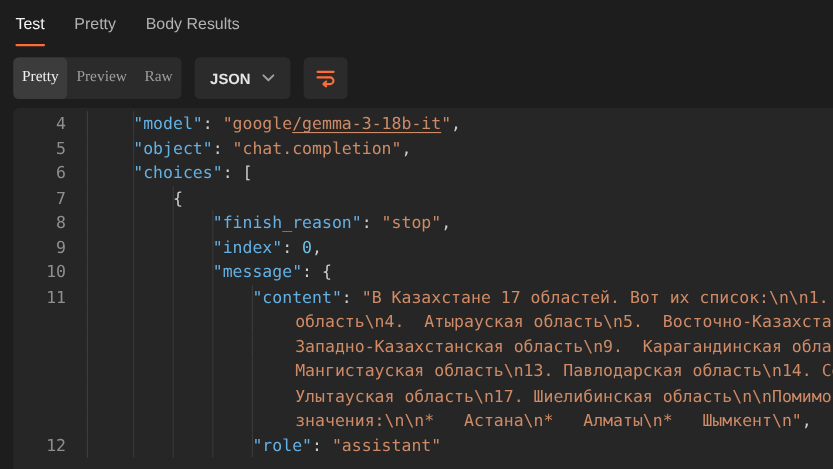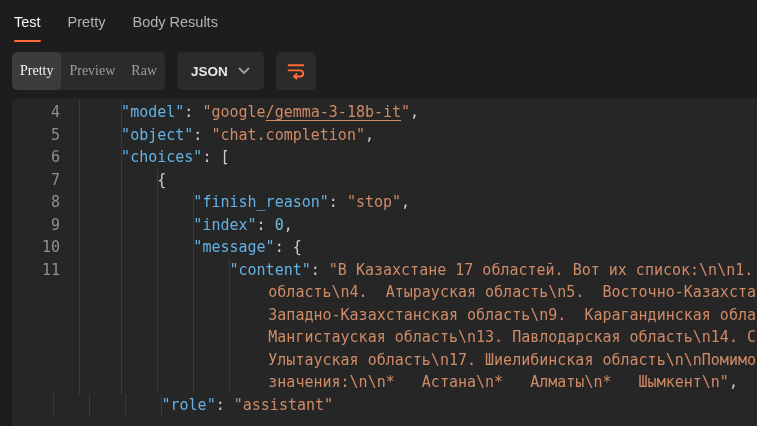--- a/index.html
+++ b/index.html
@@ -162,15 +162,16 @@
     </div>
     <div class="row">
       <div class="gutter"></div>
       <div class="codeline"><i class="guide" style="left: calc(4ch + 5px);"></i><i class="guide" style="left: calc(8ch + 5px);"></i><i class="guide" style="left: calc(12ch + 5px);"></i><i class="guide" style="left: calc(16ch + 5px);"></i><span style="padding-left: 20.3ch; display: inline-block;"><span class="tok-str">Улытауская область\n17. Шиелибинская область\n\nПомимо </span></span></div>
     </div>
     <div class="row">
       <div class="gutter"></div>
       <div class="codeline"><i class="guide" style="left: calc(4ch + 5px);"></i><i class="guide" style="left: calc(8ch + 5px);"></i><i class="guide" style="left: calc(12ch + 5px);"></i><i class="guide" style="left: calc(16ch + 5px);"></i><span style="padding-left: 20.3ch; display: inline-block;"><span class="tok-str">значения:\n\n*   Астана\n*   Алматы\n*   Шымкент\n"</span><span class="tok-punc">,</span></span></div>
     </div>
     <div class="row">
+      <div class="gutter">12</div>
       <div class="codeline"><i class="guide" style="left: calc(4ch + 5px);"></i><i class="guide" style="left: calc(8ch + 5px);"></i><i class="guide" style="left: calc(12ch + 5px);"></i><i class="guide" style="left: calc(16ch + 5px);"></i><span style="padding-left: 16ch; display: inline-block;"><span class="tok-key">"role"</span><span class="tok-punc">: </span><span class="tok-str">"assistant"</span></span></div>
     </div>
   </div>
 
 </body></html>

